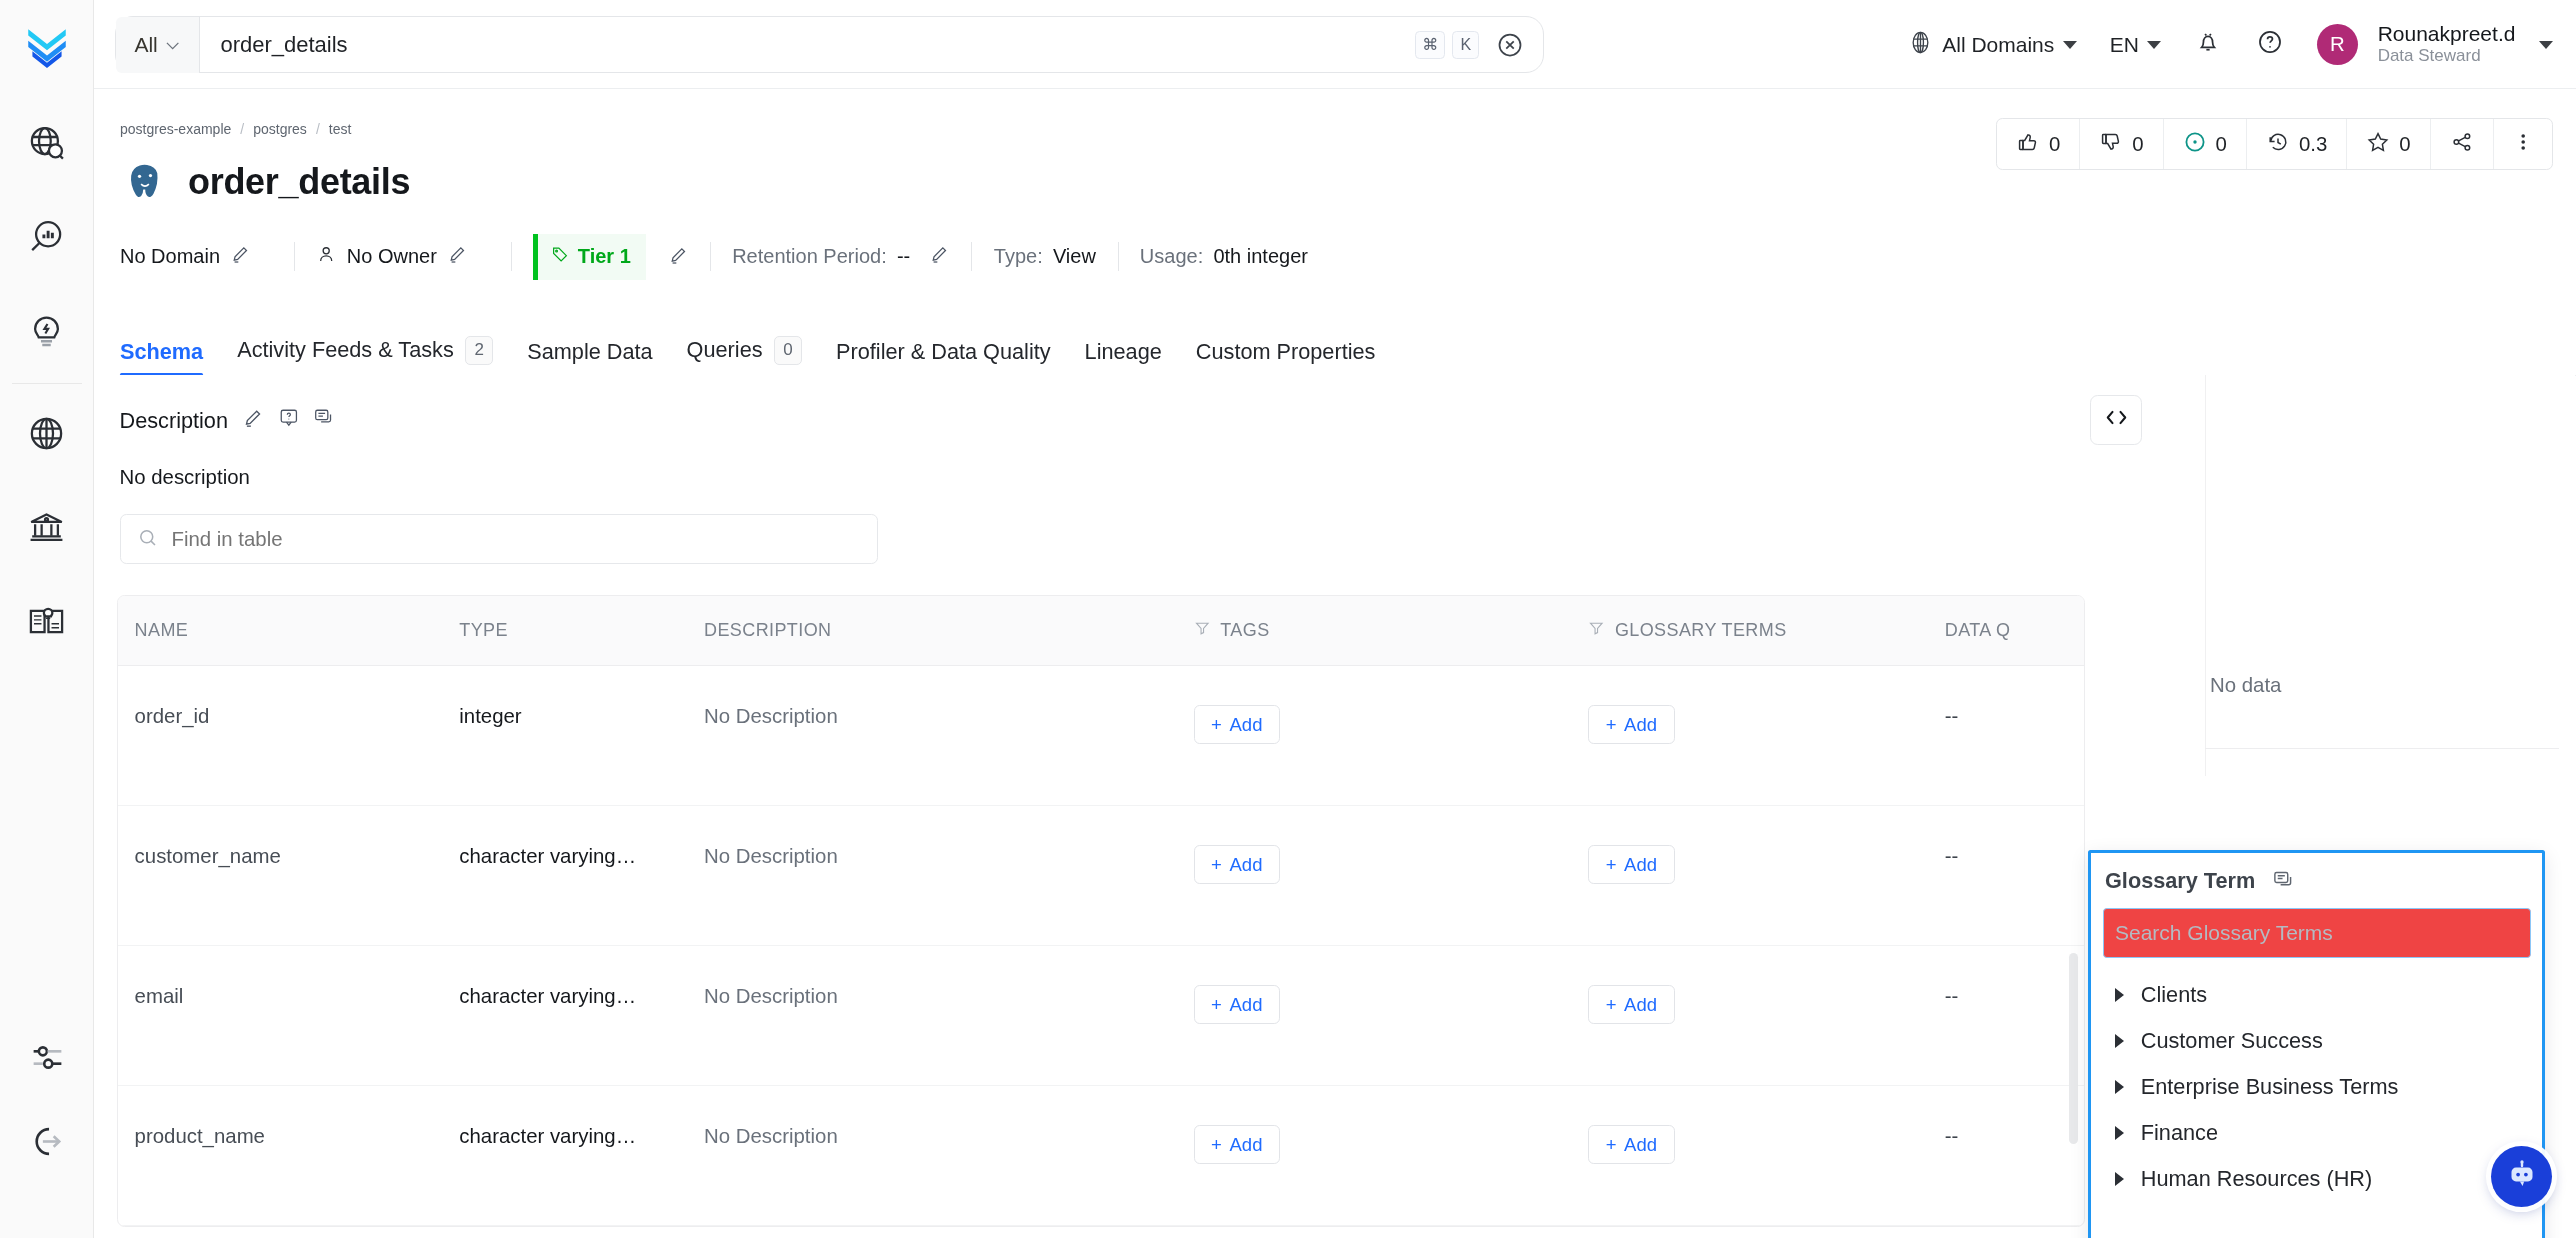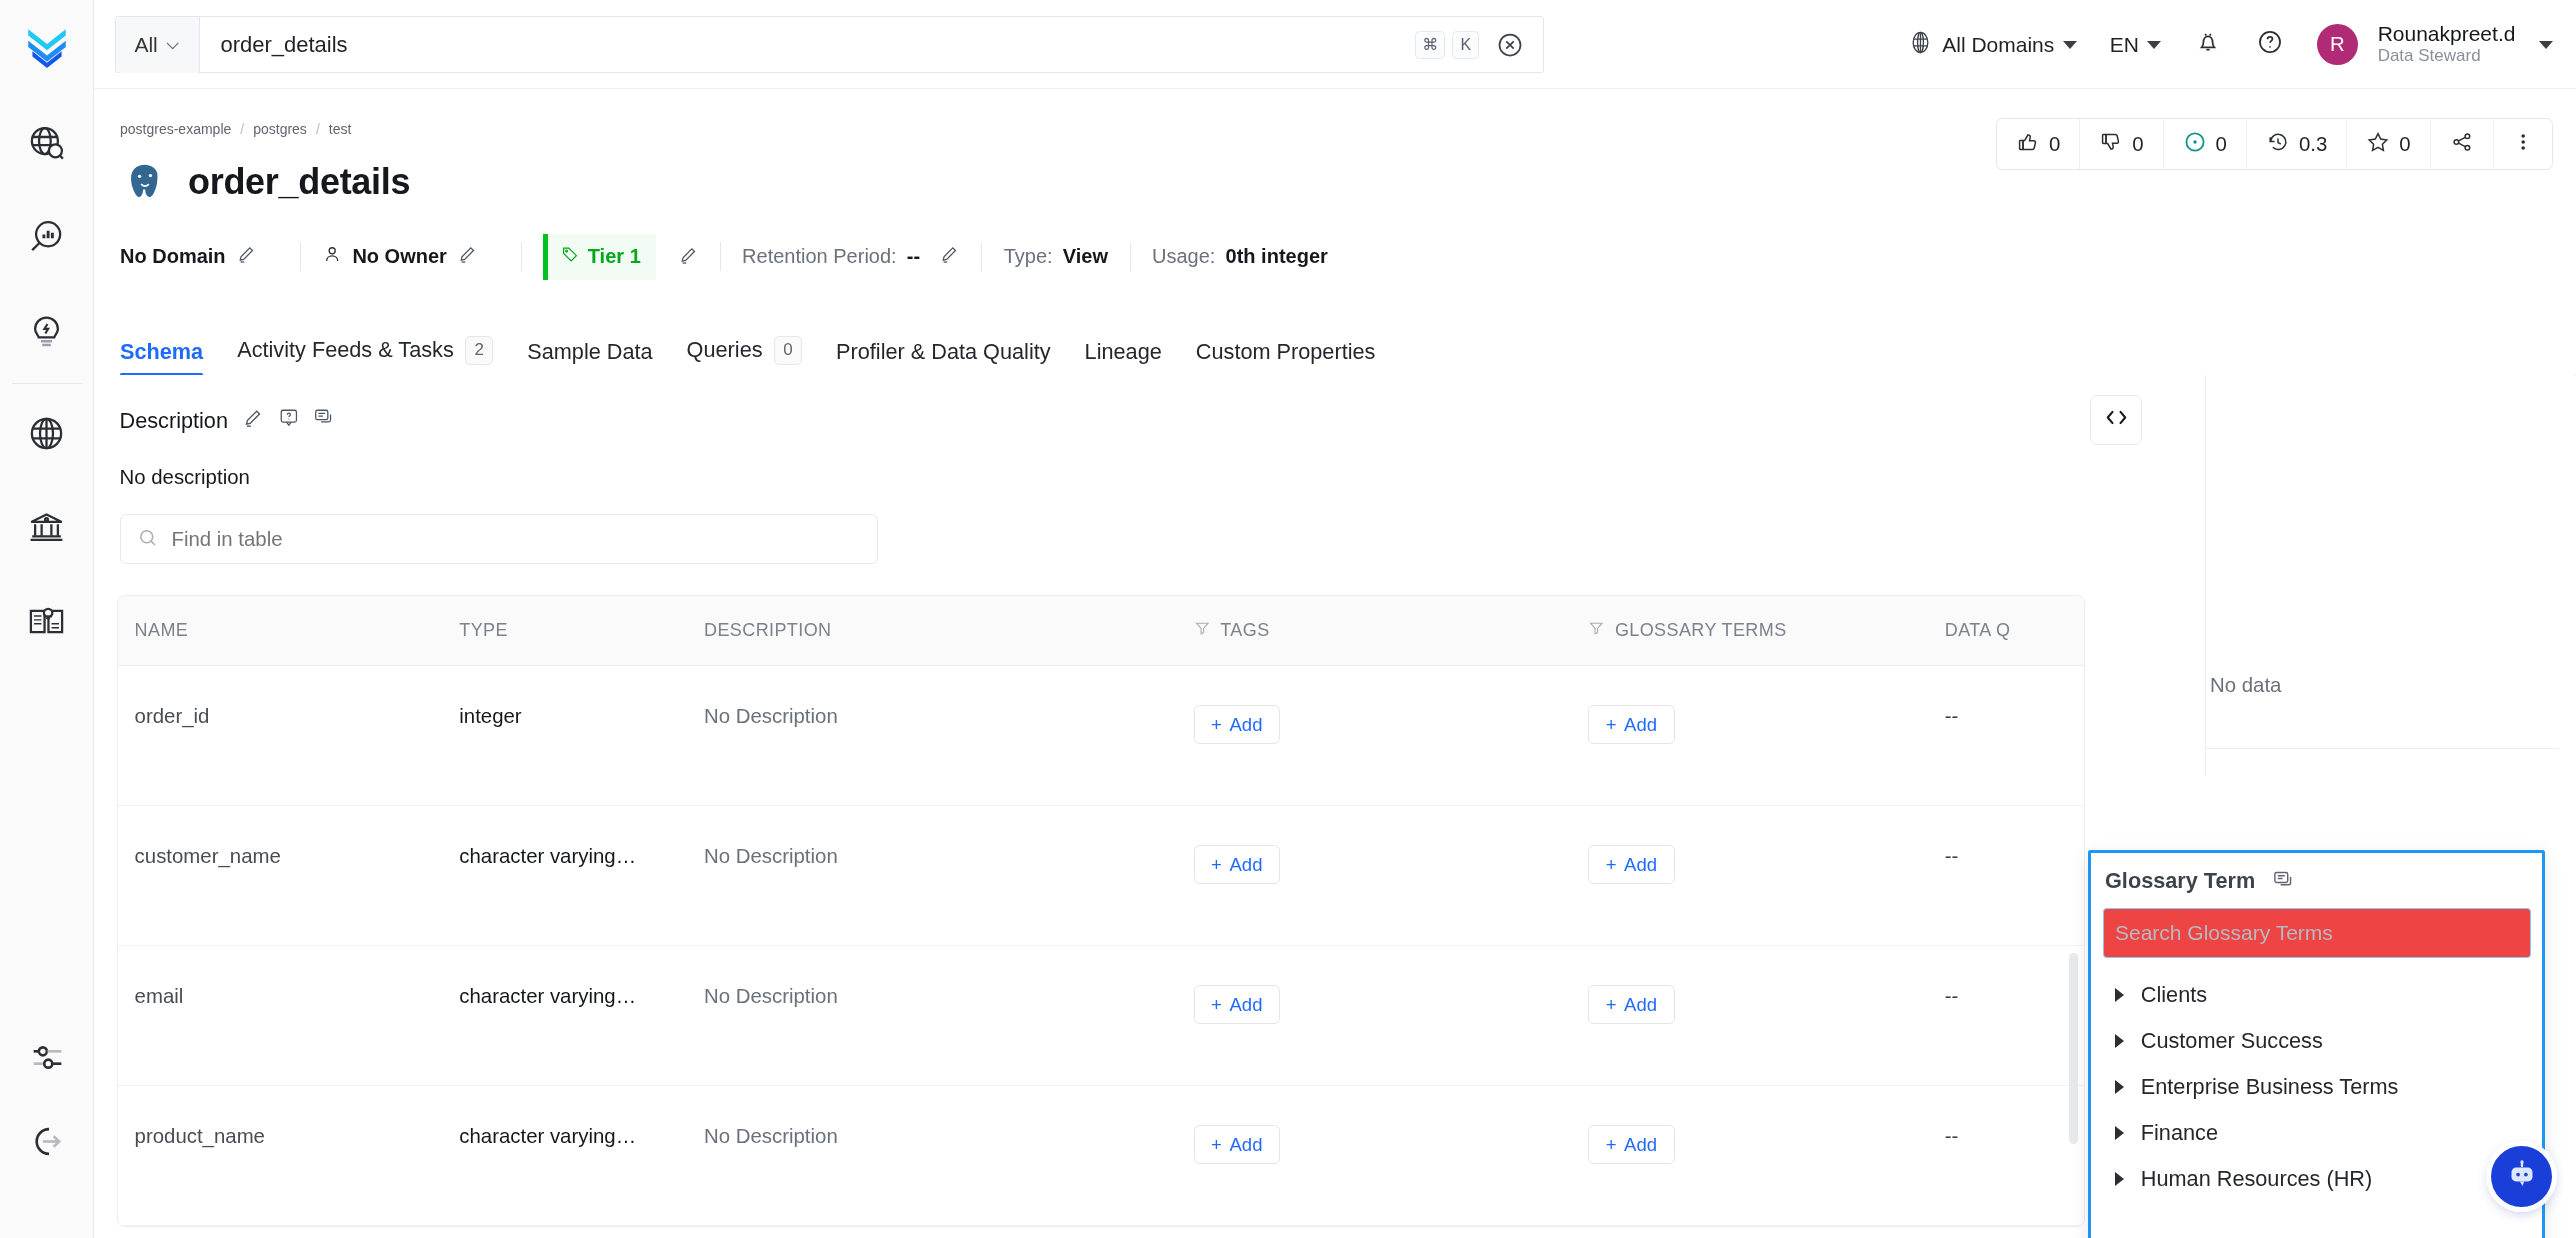--- a/index.html
+++ b/index.html
@@ -26,21 +26,21 @@
   .rail-bottom { position:absolute; bottom:76px; left:0; width:94px; display:flex; flex-direction:column; align-items:center; gap:45px; }
 
   
   .topbar {
     position:absolute; left:94px; top:0; width:2482px; height:89px;
     background:#ffffff; border-bottom:0.6px solid #eceef0;
     display:flex; align-items:center;
   }
   .searchwrap {
     position:absolute; left:21px; top:16px; width:1429px; height:57px;
-    border:0.6px solid #e4e6e9; border-radius:3px; display:flex; align-items:center;
+    border:0.6px solid #e4e6e9; border-radius:18px; display:flex; align-items:center;
     background:#ffffff;
   }
   .search-scope {
     width:84px; height:56px; background:#f7f8f9; border-right:0.6px solid #e4e6e9;
     border-radius:5.7px 0 0 5.7px; display:flex; align-items:center; justify-content:center;
     gap:7.6px; font-size:21px; color:#37352f;
   }
   .search-input {
     flex:1; border:0; outline:none; font-size:22px; color:#1f2226;
     font-family:"Liberation Sans", sans-serif; padding-left:20.4px; background:transparent;
@@ -72,21 +72,21 @@
 
   .meta-row { position:absolute; left:120px; top:234px; display:flex; align-items:center; height:45px; gap:0; }
   .meta-chip { display:flex; align-items:center; gap:10.2px; font-size:20px; color:#15181c; padding:0 21.7px 0 0; }
   .meta-chip.first { padding-left:0; }
   .vdiv { width:0.6px; height:29px; background:#e4e6e9; margin:0 21.7px; }
   .tier-chip {
     display:flex; align-items:center; gap:9px; height:46px; padding:0 15.3px 0 12.7px;
     background:#f2fbf4; border-left:5.1px solid #00c21f; color:#00a81a; font-size:20px; font-weight:bold;
   }
   .muted { color:#6a717b; }
-  .bold { font-weight:bold; color:#15181c; }
+  .bold { font-weight:normal; color:#15181c; }
 
   .actionbar {
     position:absolute; right:23px; top:118px; height:52px;
     border:0.6px solid #e4e6e9; border-radius:6.4px; display:flex; align-items:stretch; background:#fff;
   }
   .act {
     display:flex; align-items:center; justify-content:center; gap:9px;
     padding:0 19px; border-right:0.6px solid #eceef0; font-size:20.4px; color:#1f2226;
   }
   .act:last-child { border-right:0; }

